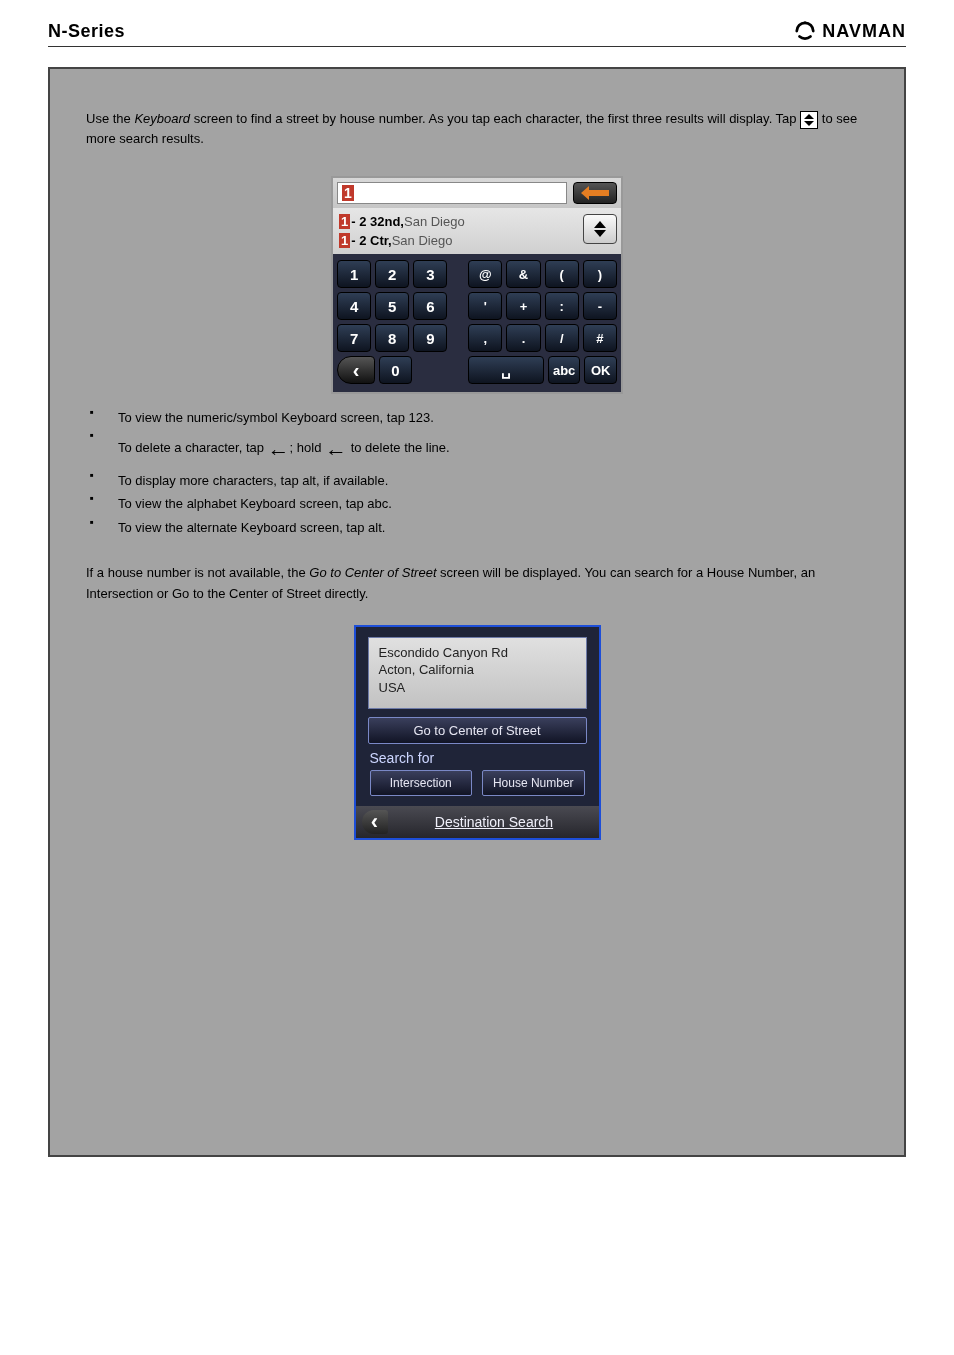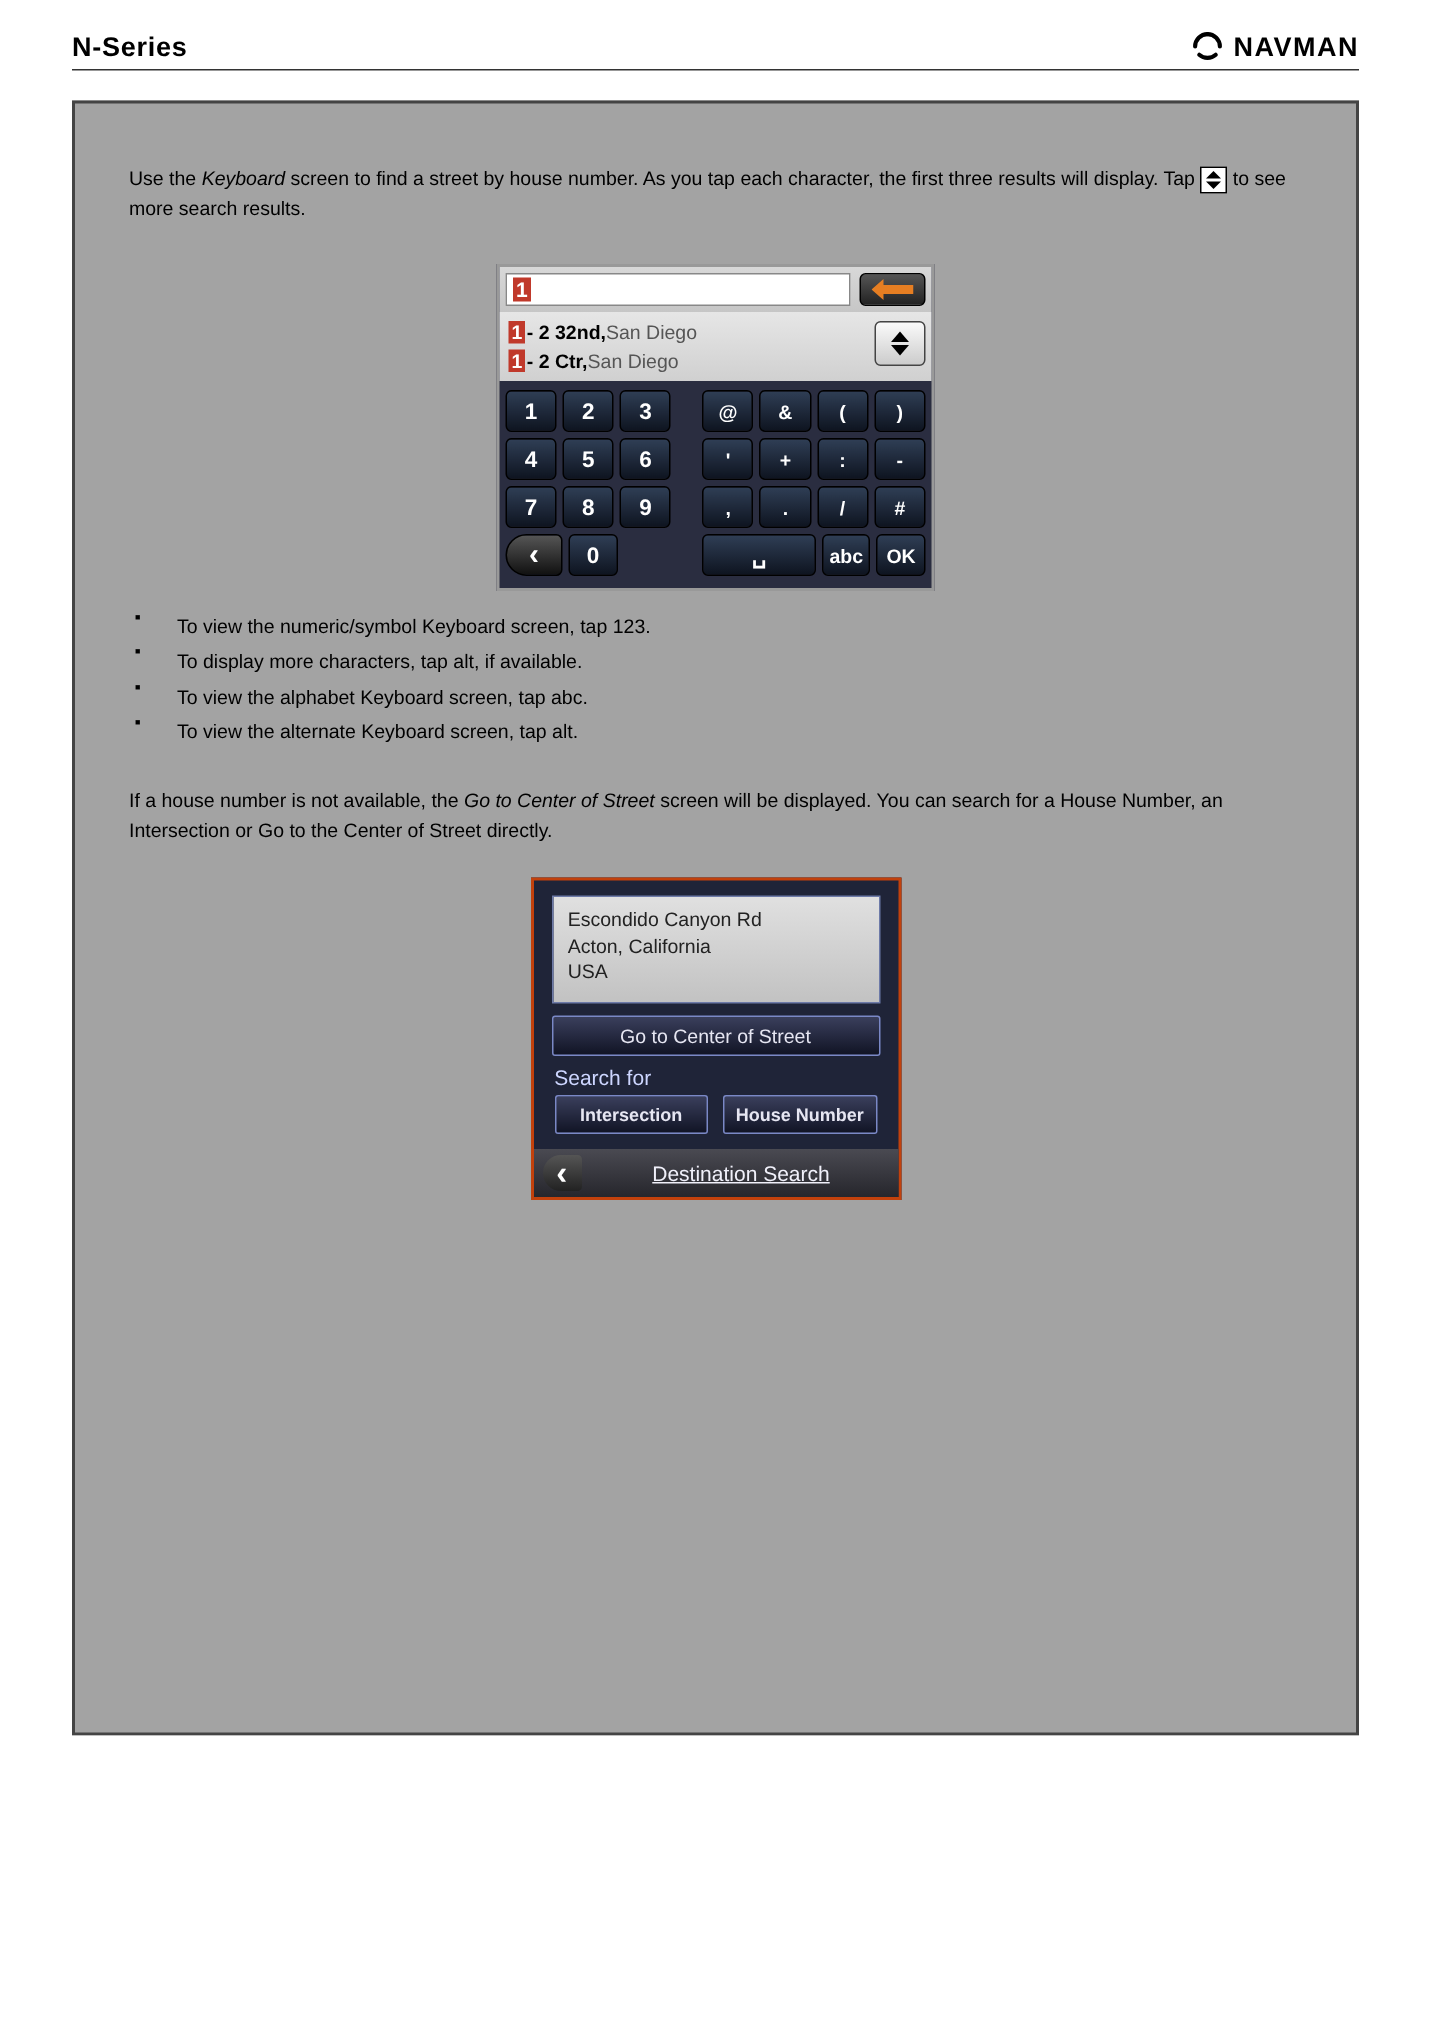--- a/index.html
+++ b/index.html
@@ -32,26 +32,26 @@
   .key.sm { font-size:13px; }
   .key.back { background: linear-gradient(#555,#111); border-radius:20px 6px 6px 20px; color:#fff; font-size:20px; width:38px; flex:0 0 38px; }
   .key.space { flex:2.4; }
   .postkey { text-align:right; width:292px; margin:4px auto 20px; }
   ul.instr { list-style: none; padding-left: 18px; margin-top:8px; }
   ul.instr li { position:relative; padding-left: 14px; font-size:13px; line-height:1.8; }
   ul.instr li::before { content:'\25A0'; position:absolute; left:-14px; top:1px; font-size:6px; color:#000; }
   .arrow-left-inline { font-size:22px; font-weight:bold; vertical-align:middle; }
   .para { font-size:13px; line-height:1.6; margin-top:24px; }
   
-  .gps2 { width:247px; margin:20px auto 0; border:2px solid #c2410c; background:#1f2438; font-family:"Trebuchet MS", Arial, sans-serif; position:relative; }
+  .gps2 { width:247px; margin:20px auto 0; border:2px solid #1d4ed8; background:#1f2438; font-family:"Trebuchet MS", Arial, sans-serif; position:relative; }
   .gps2-inner { padding:10px 12px 6px; }
   .addr-box { background: linear-gradient(#e0e0e0,#c2c2c2); border:1px solid #6d7aa8; padding:6px 10px; font-size:13px; line-height:1.35; color:#222; min-height:72px; }
   .btn-long { margin-top:8px; background: linear-gradient(#3a3f5c,#111425); border:1px solid #7a88c6; color:#e6e6f2; font-size:13px; padding:5px; text-align:center; border-radius:2px; }
   .search-for { color:#cdd6ff; font-size:14px; margin-top:6px; padding:0 2px; }
-  .two-btn { display:flex; gap:10px; margin-top:4px; padding:0 2px 4px;font-weight:bold; }
+  .two-btn { display:flex; gap:10px; margin-top:4px; padding:0 2px 4px; }
   .two-btn .b { flex:1; background: linear-gradient(#3a3f5c,#111425); border:1px solid #7a88c6; color:#e6e6f2; font-size:12px; padding:5px 2px; text-align:center; border-radius:2px; }
   .gps2-foot { background: linear-gradient(#4a4a52,#26262c); display:flex; align-items:center; padding:4px 6px; gap:8px; }
   .gps2-foot .chev { width:26px; height:24px; display:flex; align-items:center; justify-content:center; color:#fff; font-size:22px; font-weight:bold; background:linear-gradient(#555,#222); border-radius:16px 4px 4px 16px; }
   .gps2-foot .cap { flex:1; text-align:center; color:#f0f0fa; font-size:14px;text-decoration:underline; }
   .footer { border-top:1px solid #333; margin-top:36px; padding-top:4px; text-align:center; font-size:12px; }
 </style>
 </head>
 <body>
 
 <div class="page">
@@ -138,20 +138,21 @@
           <div class="key space">␣</div>
           <div class="key sm">abc</div>
           <div class="key sm">OK</div>
         </div>
       </div>
     </div>
 
 
     <ul class="instr">
       <li>To view the numeric/symbol Keyboard screen, tap 123.</li>
+      <li><span>To delete a character, tap </span><span class="arrow-left-inline">←</span><span>; hold </span><span class="arrow-left-inline">←</span><span> to delete the line.</span></li>
       <li>To display more characters, tap alt, if available.</li>
       <li>To view the alphabet Keyboard screen, tap abc.</li>
       <li>To view the alternate Keyboard screen, tap alt.</li>
     </ul>
 
     <p class="para">
       <span>If a house number is not available, the </span><em>Go to Center of Street</em><span> screen will be displayed. You can search for a House Number, an Intersection or Go to the Center of Street directly.</span>
     </p>
 
     <div class="gps2">

